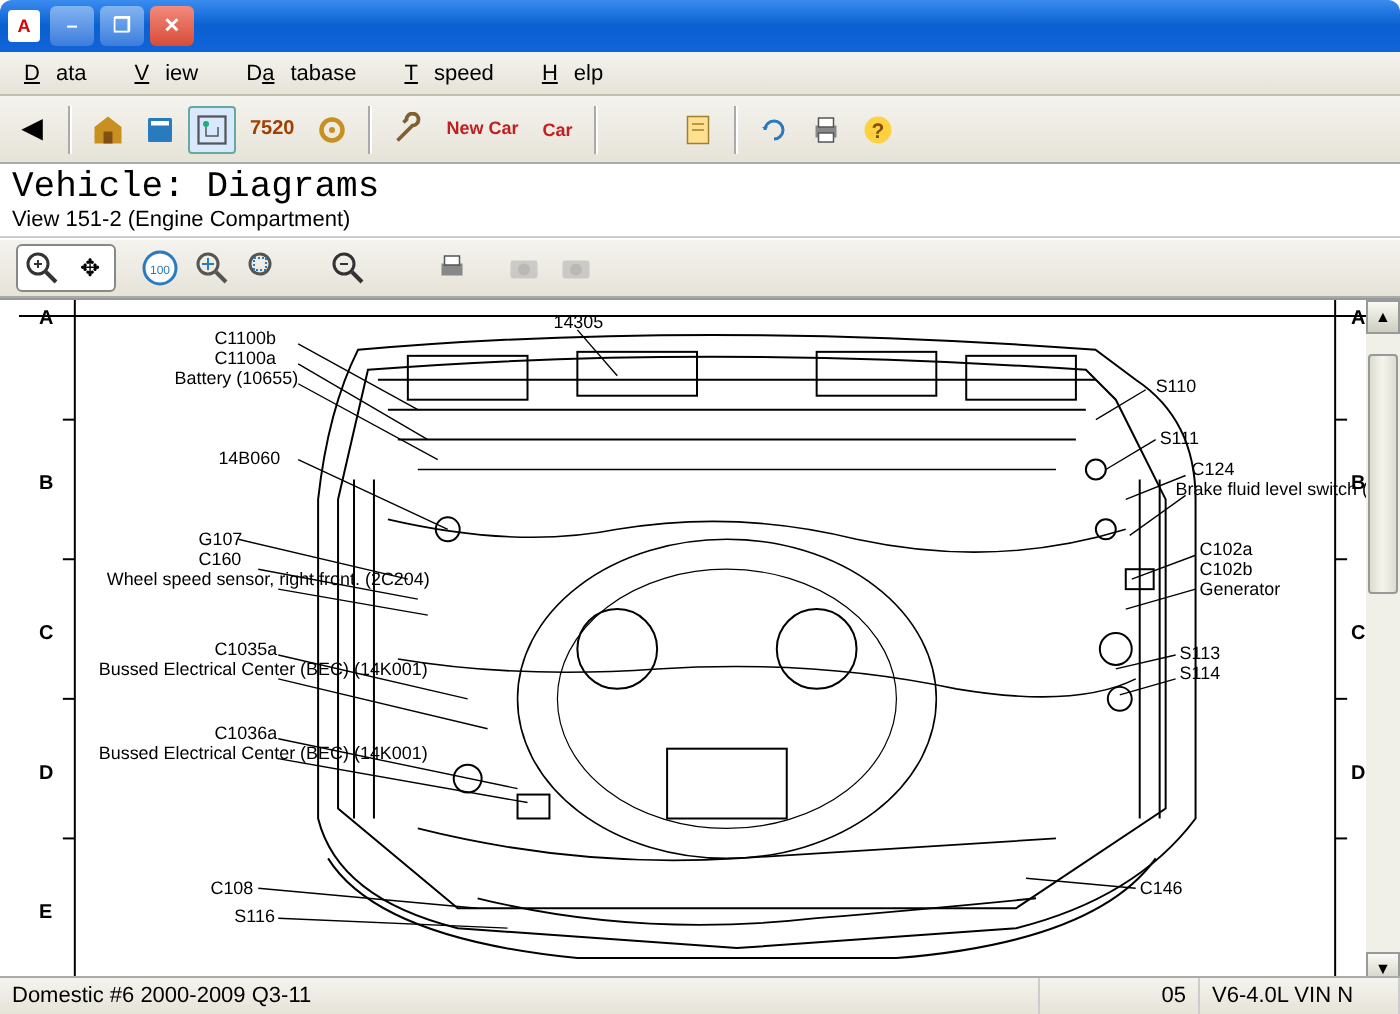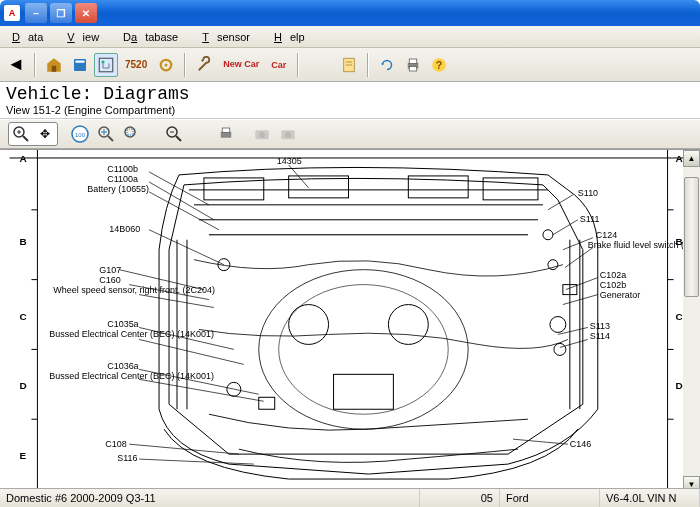--- a/index.html
+++ b/index.html
@@ -47,21 +47,21 @@
     <div class="win-btn min">–</div>
     <div class="win-btn max">❐</div>
     <div class="win-btn close">✕</div>
   </div>
 </div>
 
 <div class="menubar">
   <span><u>D</u><span>ata</span></span>
   <span><u>V</u><span>iew</span></span>
   <span>D<u>a</u><span>tabase</span></span>
-  <span><u>T</u><span>sensor</span></span>
+  <span><u>T</u><span>speed</span></span>
   <span><u>H</u><span>elp</span></span>
 </div>
 
 <div class="toolbar1">
   <div class="tbtn" style="font-size:18px;font-weight:bold;">◄</div>
   <div class="tsep"></div>
   <div class="tbtn">
       <svg class="icon-svg" viewBox="0 0 24 24">
         <path fill="#c89020" d="M3 10 L12 3 L21 10 L21 21 L3 21 Z"></path>
         <rect x="9" y="13" width="6" height="8" fill="#805010"></rect>
@@ -318,15 +318,14 @@
     <div class="sb-track">
       <div class="sb-thumb"></div>
     </div>
     <div class="sb-btn">▼</div>
   </div>
 </div>
 
 <div class="statusbar">
   <div class="cell grow">Domestic #6 2000-2009 Q3-11</div>
   <div class="cell" style="width:80px;justify-content:flex-end;">05</div>
-  <div class="cell" style="width:100px;">Ford</div>
   <div class="cell" style="width:100px;">V6-4.0L VIN N</div>
 </div>
 
 </body></html>

